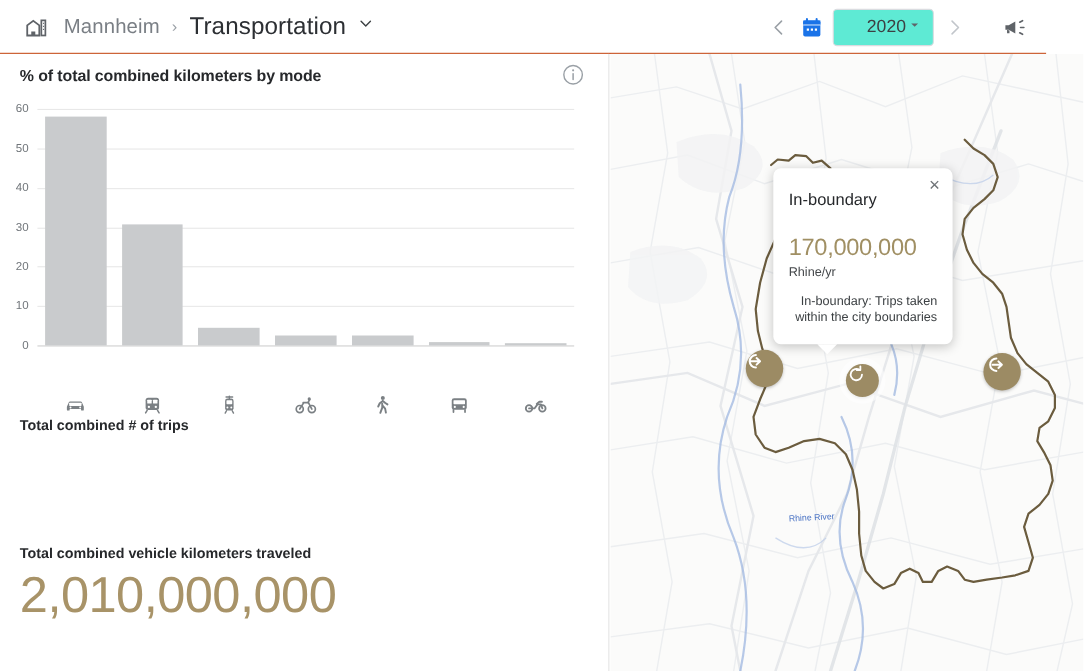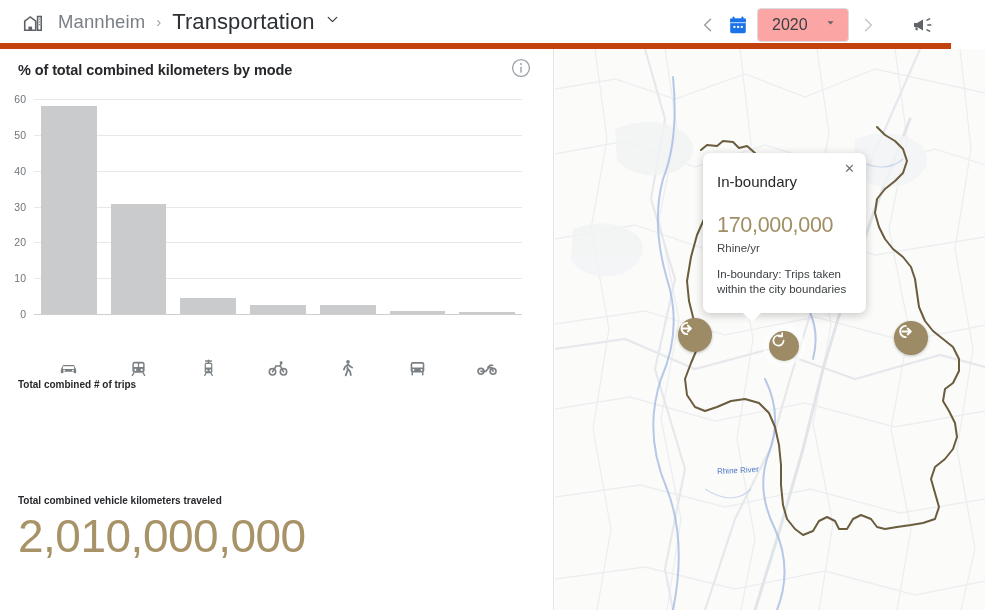--- a/index.html
+++ b/index.html
@@ -9,21 +9,21 @@
     background: #ffffff;
     overflow: hidden;
   }
   #app { position: relative; width: 985px; height: 610px; }
 
   
   .header {
     position: absolute; top: 0; left: 0;
     width: 951px; height: 49px;
     background: #fff;
-    border-bottom: 6px solid #c2410c;
+    border-bottom: 1px solid #c2410c;
     display: flex; align-items: center;
   }
   .breadcrumb { display: flex; align-items: center; padding-left: 22px; gap: 0; }
   .city-icon { width: 22px; height: 22px; display: block; }
   .crumb-city {
     font-size: 18.5px; color: #7a7f85; margin-left: 14px;
     letter-spacing: .1px;
   }
   .crumb-sep { font-size: 15px; color: #9aa0a6; margin: 0 11px; }
   .crumb-section {
@@ -36,21 +36,21 @@
     display: flex; align-items: center; gap: 0;
   }
   .nav-arrow {
     width: 30px; height: 30px; display: flex; align-items: center;
     justify-content: center; color: #9aa0a6;
   }
   .cal-icon { width: 22px; height: 22px; margin: 0 8px 0 4px; }
   .year-select {
     width: 92px; height: 34px; border: 1px solid #dadce0; border-radius: 4px;
     display: flex; align-items: center; justify-content: space-between;
-    padding: 0 10px 0 14px; background: #fca5a5;
+    padding: 0 10px 0 30px; background: #5eead4;
   }
   .year-val { font-size: 16px; color: #3c4043; }
   .year-caret { color: #5f6368; }
   .megaphone { margin-left: 28px; width: 24px; height: 24px; }
 
   
   .left-panel {
     position: absolute; left: 0; top: 49px;
     width: 554px; height: 561px; background: #fff;
     border-right: 1px solid #e4e4e4;
@@ -80,21 +80,21 @@
     position: absolute; left: 34px; top: 262px; width: 488px; height: 26px;
   }
   .mode-icon {
     position: absolute; bottom: 0; width: 26px; height: 22px;
     transform: translateX(-50%);
     display: flex; align-items: flex-end; justify-content: center;
   }
 
   
   .stat { position: absolute; left: 18px; }
-  .stat-label { font-size: 10px; font-weight: bold; color: #26282b; }
+  .stat-label { font-size: 13px; font-weight: bold; color: #26282b; }
   .stat-value {
     font-size: 46px; color: #a89368; letter-spacing: -.5px;
     line-height: 1.05; margin-top: 6px; font-weight: 400;
   }
   .stat1 { top: 330px; }
   .stat2 { top: 446px; }
 
   
   .map {
     position: absolute; left: 555px; top: 49px;
@@ -128,21 +128,21 @@
   .popup-close {
     position: absolute; right: 8px; top: 6px; font-size: 13px;
     color: #707478; line-height: 1; padding: 3px;
   }
   .popup-title { font-size: 15px; color: #26282b; margin-top: 6px; }
   .popup-value {
     font-size: 21.5px; color: #a08f63; margin-top: 23px; letter-spacing: -.3px;
   }
   .popup-unit { font-size: 11.5px; color: #44474a; margin-top: 4px; }
   .popup-desc {
-    font-size: 11.5px; color: #3c4043; margin-top: 13px; line-height: 1.32;
+    font-size: 11.5px; color: #3c4043; margin-top: 13px; line-height: 1.32; text-align: right;
   }
   .river-label {
     position: absolute; font-size: 8px; color: #4a73c4;
     transform: rotate(-3deg);
   }
 </style>
 </head>
 <body>
 
 <div id="app">

